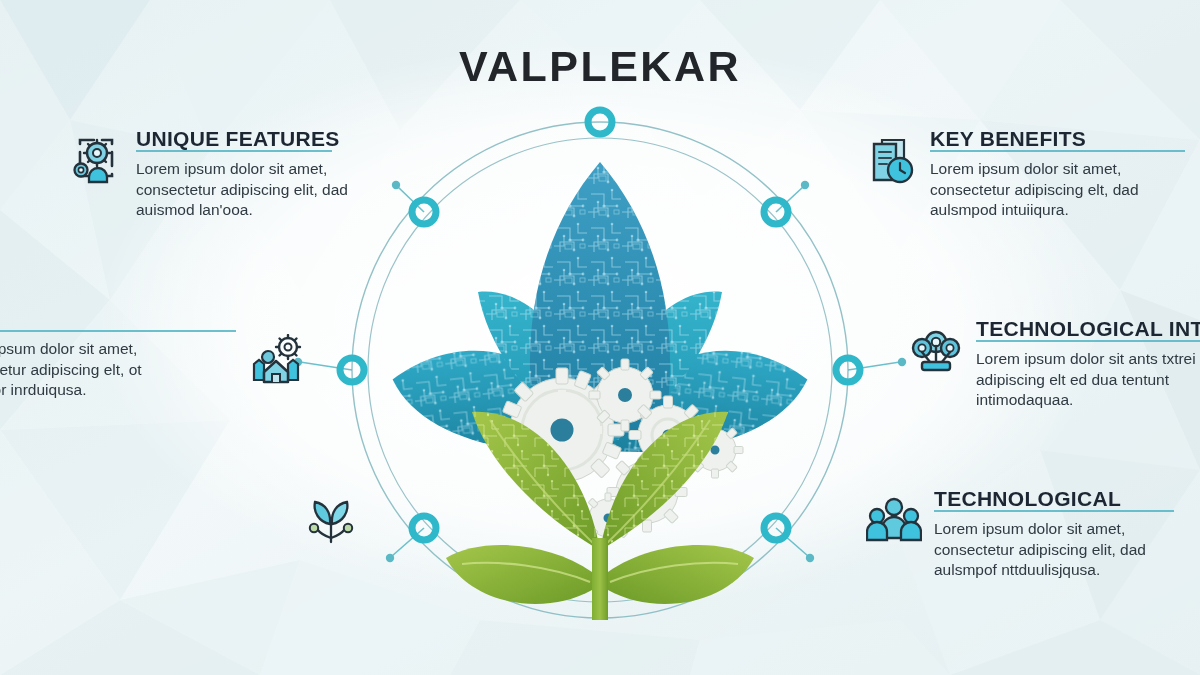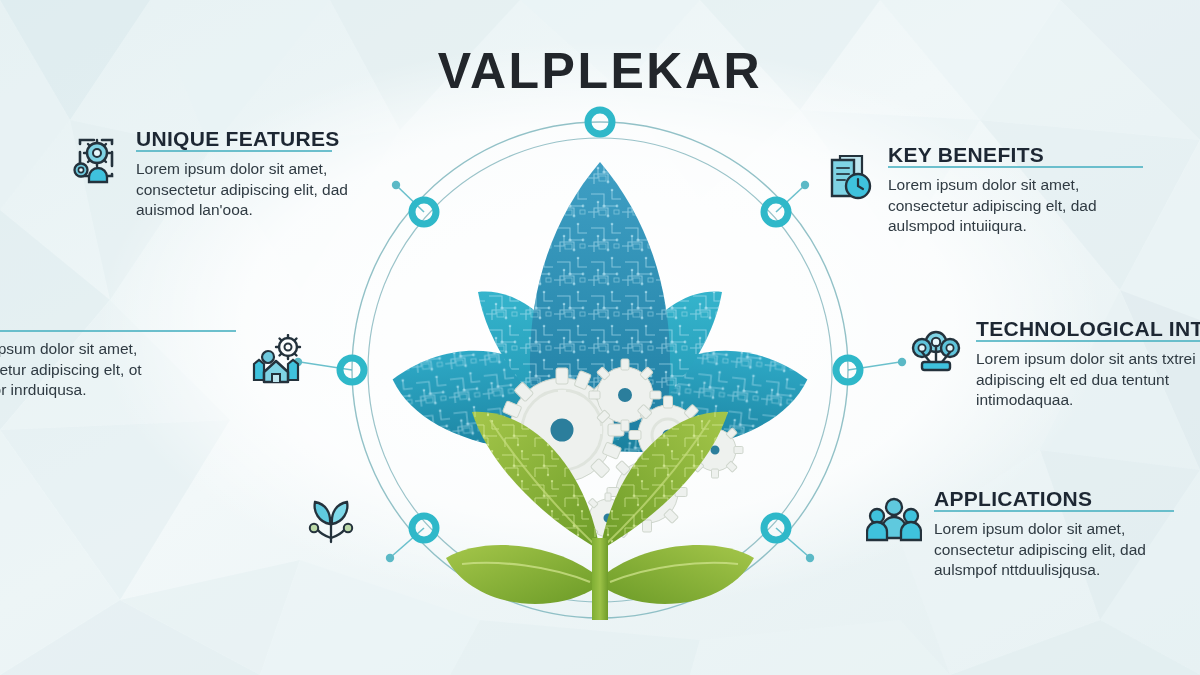--- a/index.html
+++ b/index.html
@@ -11,21 +11,21 @@
   }
   #stage { position:absolute; inset:0; width:1200px; height:675px; overflow:hidden; }
 
   
   .bg { position:absolute; inset:0; z-index:0; }
 
   
   .title {
     position:absolute; top:42px; left:0; width:1200px;
     text-align:center; z-index:6;
-    font-size:50px; font-weight:bold; letter-spacing:2.5px;
+    font-size:43px; font-weight:bold; letter-spacing:2.5px;
     color:#22262b;
   }
 
   
   .orbit { position:absolute; left:0; top:0; z-index:2; }
 
   
   .emblem { position:absolute; left:350px; top:120px; z-index:3; }
 
   
@@ -42,21 +42,21 @@
   }
   .rule { height:2px; background:#53b5c4; opacity:.85; margin-bottom:7px; }
   .bd {
     font-size:15.5px; line-height:1.33; color:#2f3a42;
     white-space:pre-line;
   }
 
   
   #b-unique    { left:68px;  top:128px; width:285px; }
   #b-unique .rule { width:196px; }
-  #b-key       { left:820px; top:128px; width:300px;margin-top:16px; }
+  #b-key       { left:862px; top:128px; width:300px; }
   #b-key .rule { width:255px; }
   #b-innov     { left:14px;  top:330px; width:290px; }
   #b-innov .rule { width:210px; }
   #b-tech      { left:908px; top:318px; width:300px; }
   #b-tech .rule { width:292px; }
   #b-sustain   { left:64px;  top:488px; width:295px; }
   #b-sustain .rule { width:186px; }
   #b-apps      { left:866px; top:488px; width:300px; }
   #b-apps .rule { width:240px; }
 
@@ -517,21 +517,21 @@
           <circle cx="28" cy="15" r="8" fill="#5fc9de"></circle>
           <path d="M16 46 v-9 a12 12 0 0 1 24 0 v9 z" fill="#5fc9de"></path>
           <circle cx="11" cy="24" r="7" fill="#3fc2dd"></circle>
           <path d="M1 48 v-8 a10 10 0 0 1 20 0 v8 z" fill="#3fc2dd"></path>
           <circle cx="45" cy="24" r="7" fill="#3fc2dd"></circle>
           <path d="M35 48 v-8 a10 10 0 0 1 20 0 v8 z" fill="#3fc2dd"></path>
         </g>
       </svg>
     </span>
     <span class="txt">
-      <span class="hd">APPLICATIONS</span>
+      <span class="hd">TECHNOLOGICAL</span>
       <div class="rule"></div>
       <span class="bd">Lorem ipsum dolor sit amet,
 consectetur adipiscing elit, dad
 aulsmpof nttduulisjqusa.</span>
     </span>
   </div>
 
 </div>
 
 </body></html>

